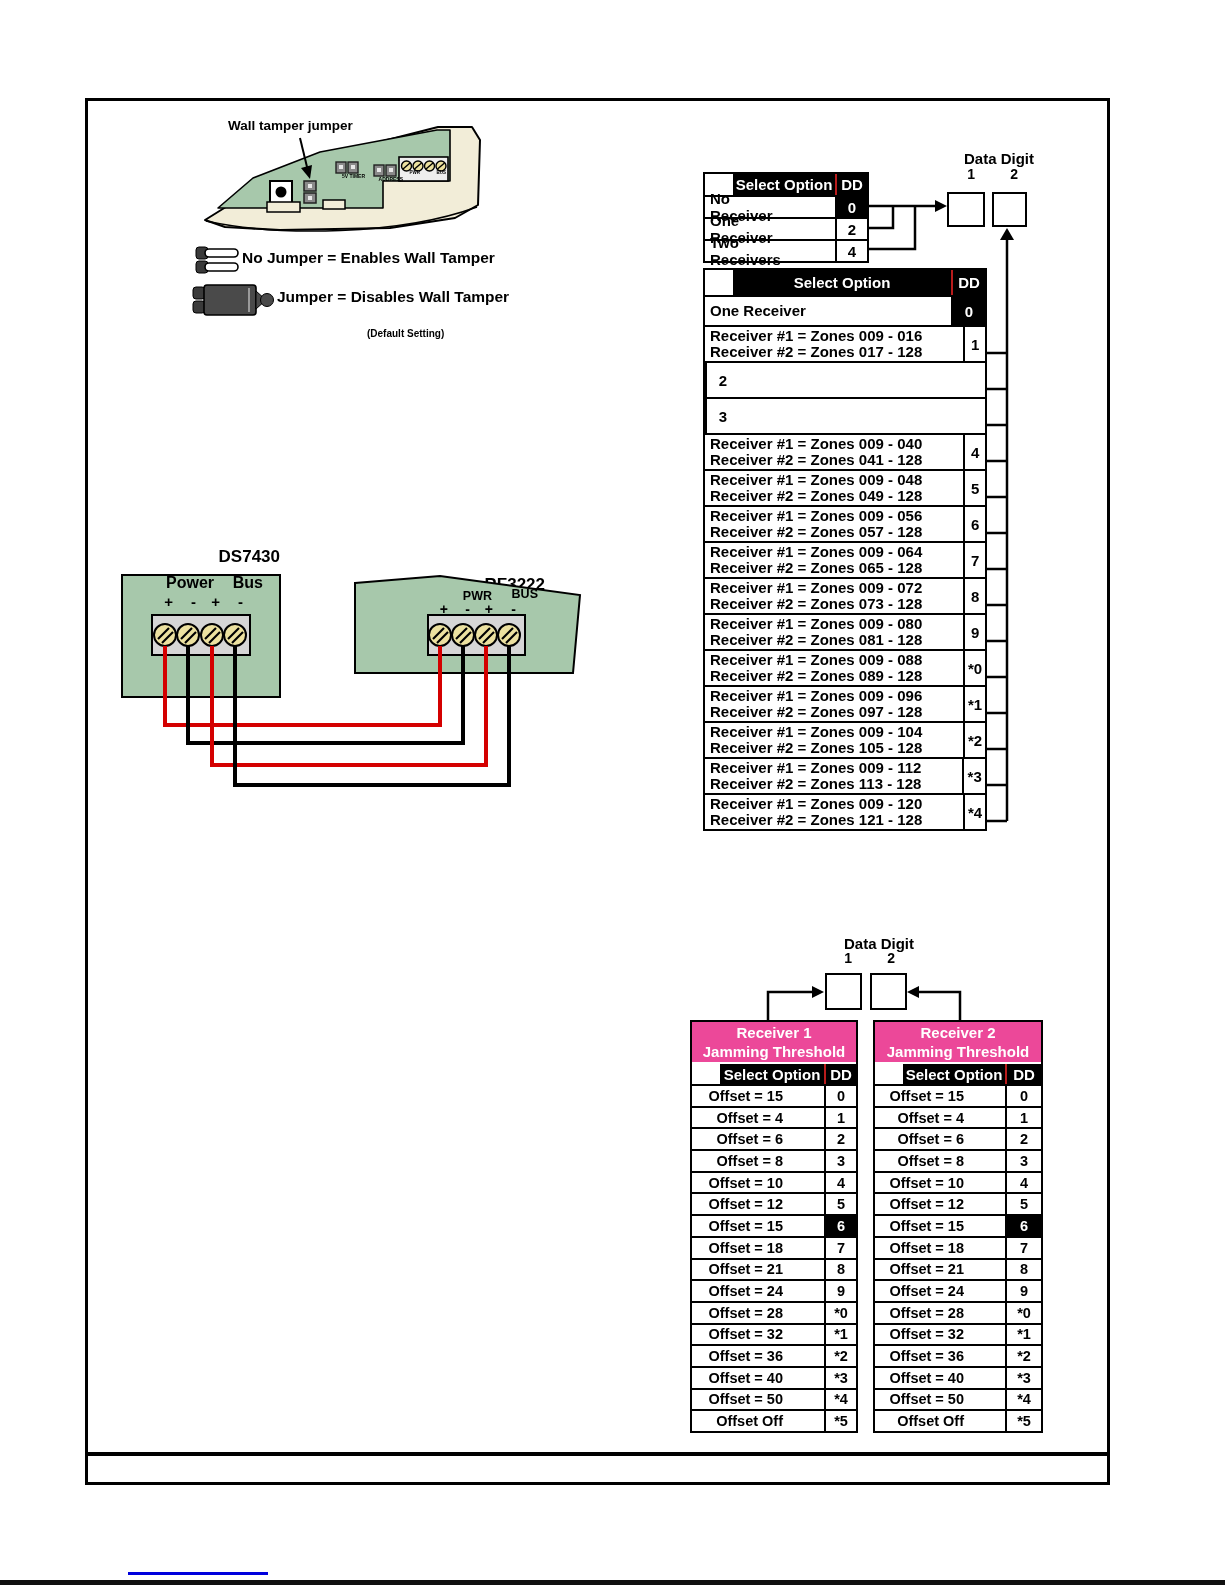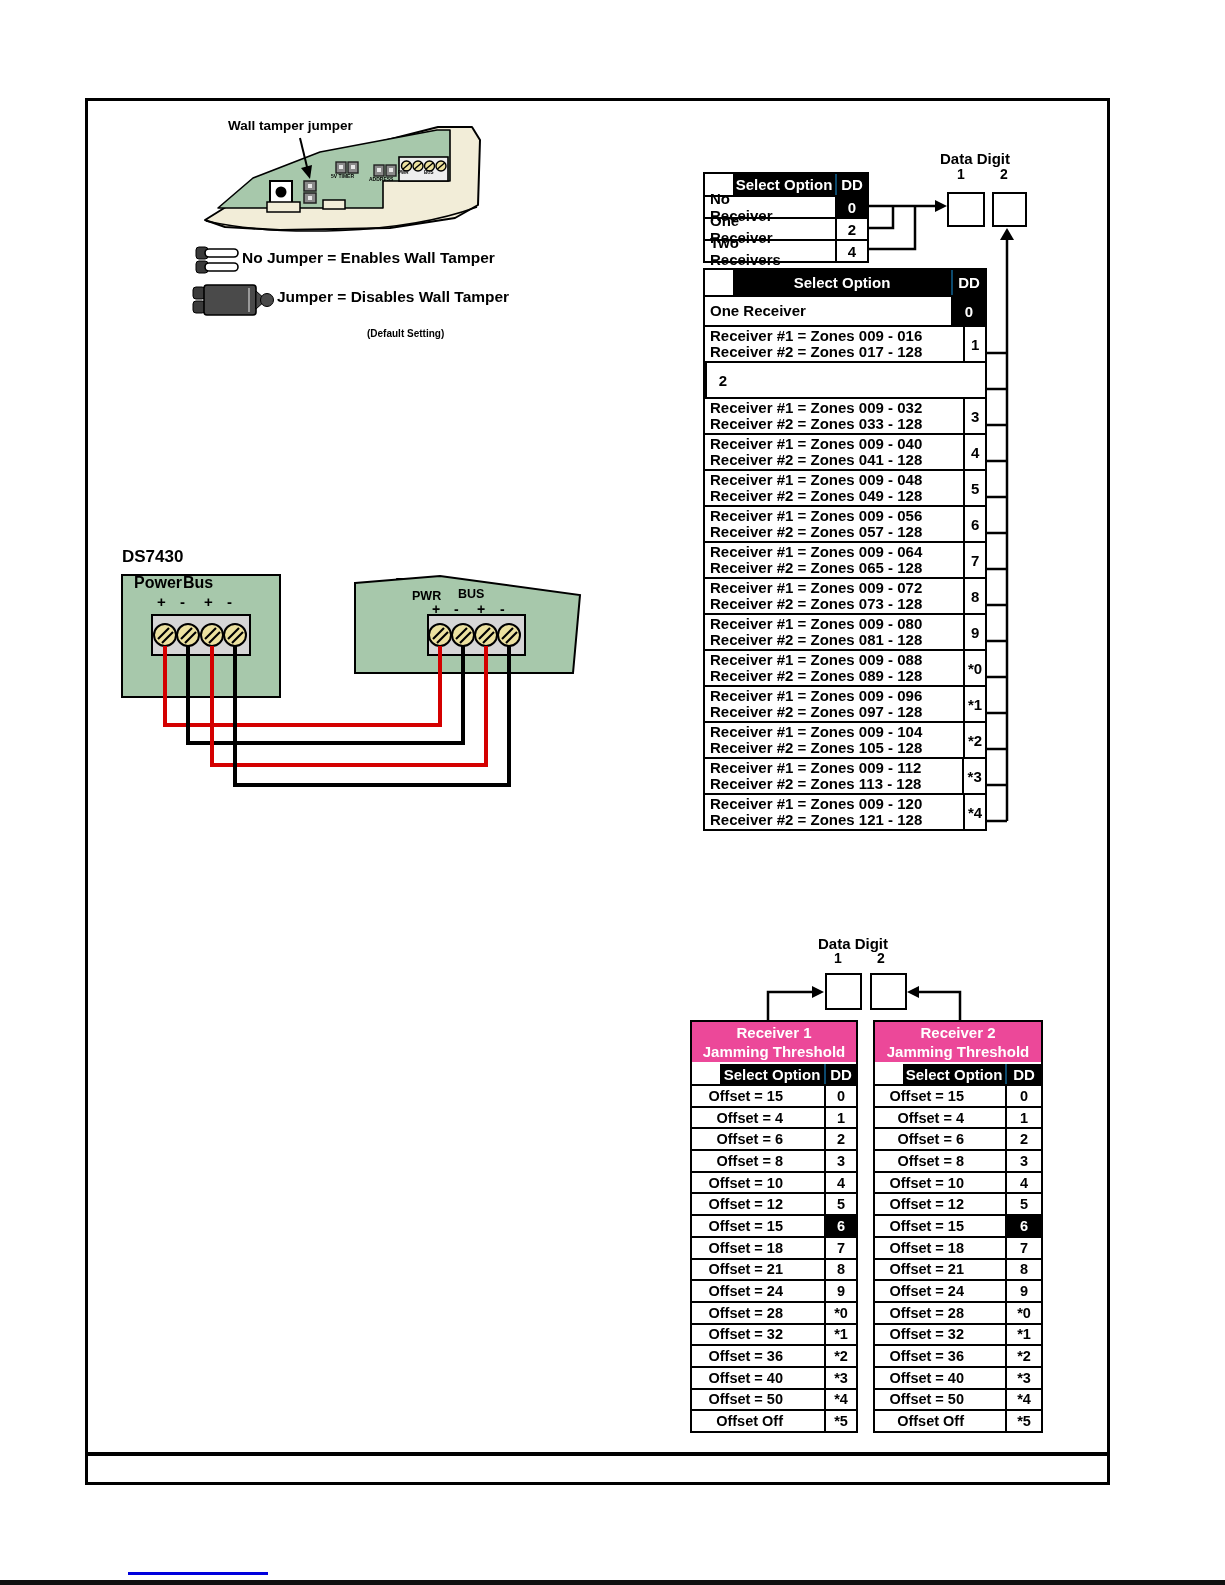--- a/index.html
+++ b/index.html
@@ -1,34 +1,34 @@
 <!DOCTYPE html>
 <html style="--pcb_green: #a7c8ab; --housing: #f2edd8; --screw: #ece1a0; --wire_red: #d40000; --wire_black: #000000; --link_blue: #0000dd;"><head>
 <meta charset="utf-8">
 <style>
   html,body{margin:0;padding:0;background:#fff;}
   .page{position:relative;width:1225px;height:1585px;background:#fff;overflow:hidden;
         font-family:"Liberation Sans",sans-serif;font-weight:bold;color:#000;}
   .abs{position:absolute;}
   .txt{position:absolute;white-space:nowrap;line-height:1.05;}
-  .ctr{text-align:left;}
+  .ctr{text-align:right;}
   svg{display:block;}
 
   
   .frame{position:absolute;left:85px;top:98px;width:1025px;height:1387px;
          border:3px solid #000;box-sizing:border-box;}
   .frame-divider{position:absolute;left:85px;top:1452px;width:1025px;height:4px;background:#000;}
   .bottom-bar{position:absolute;left:0;top:1580px;width:1225px;height:5px;background:#101010;}
   .footer-link{position:absolute;left:128px;top:1572px;width:140px;height:3px;background:var(--link_blue,#0000dd);}
 
   
   .dtable{position:absolute;border:2px solid #000;background:#fff;box-sizing:border-box;}
   .dhead{background:#000;color:#fff;display:flex;align-items:center;margin-left:28px;}
   .dhead .opt{flex:1;text-align:center;}
-  .dhead .dd{border-left:2px solid #0c4a6e;align-self:stretch;display:flex;align-items:center;justify-content:center;}
+  .dhead .dd{border-left:2px solid #b91c1c;align-self:stretch;display:flex;align-items:center;justify-content:center;}
   .drow{display:flex;border-top:2px solid #000000;align-items:stretch;background:#fff;gap:41px;}
   .drow .opt{flex:1;padding-left:5px;display:flex;flex-direction:column;justify-content:center;}
   .drow .dd{border-left:2px solid #000;display:flex;align-items:center;justify-content:center;}
   .drow.hl .dd{background:#000;color:#fff;}
 
   
   .rc-table{left:703px;top:172px;width:166px;font-size:15px;}
   .rc-table .dhead{height:21px;font-size:15px;}
   .rc-table .dd{width:30px;}
   .rc-table .drow{height:20px;}
@@ -198,24 +198,20 @@
             <div>Receiver #2 = Zones 017 - 128</div>
           </div>
           <div class="dd">1</div>
         </div>
 
         <div class="drow zrow">
           <div class="dd">2</div>
         </div>
 
         <div class="drow zrow">
-          <div class="opt">
-            <div>Receiver #1 = Zones 009 - 032</div>
-            <div>Receiver #2 = Zones 033 - 128</div>
-          </div>
           <div class="dd">3</div>
         </div>
 
         <div class="drow zrow">
           <div class="opt">
             <div>Receiver #1 = Zones 009 - 040</div>
             <div>Receiver #2 = Zones 041 - 128</div>
           </div>
           <div class="dd">4</div>
         </div>

